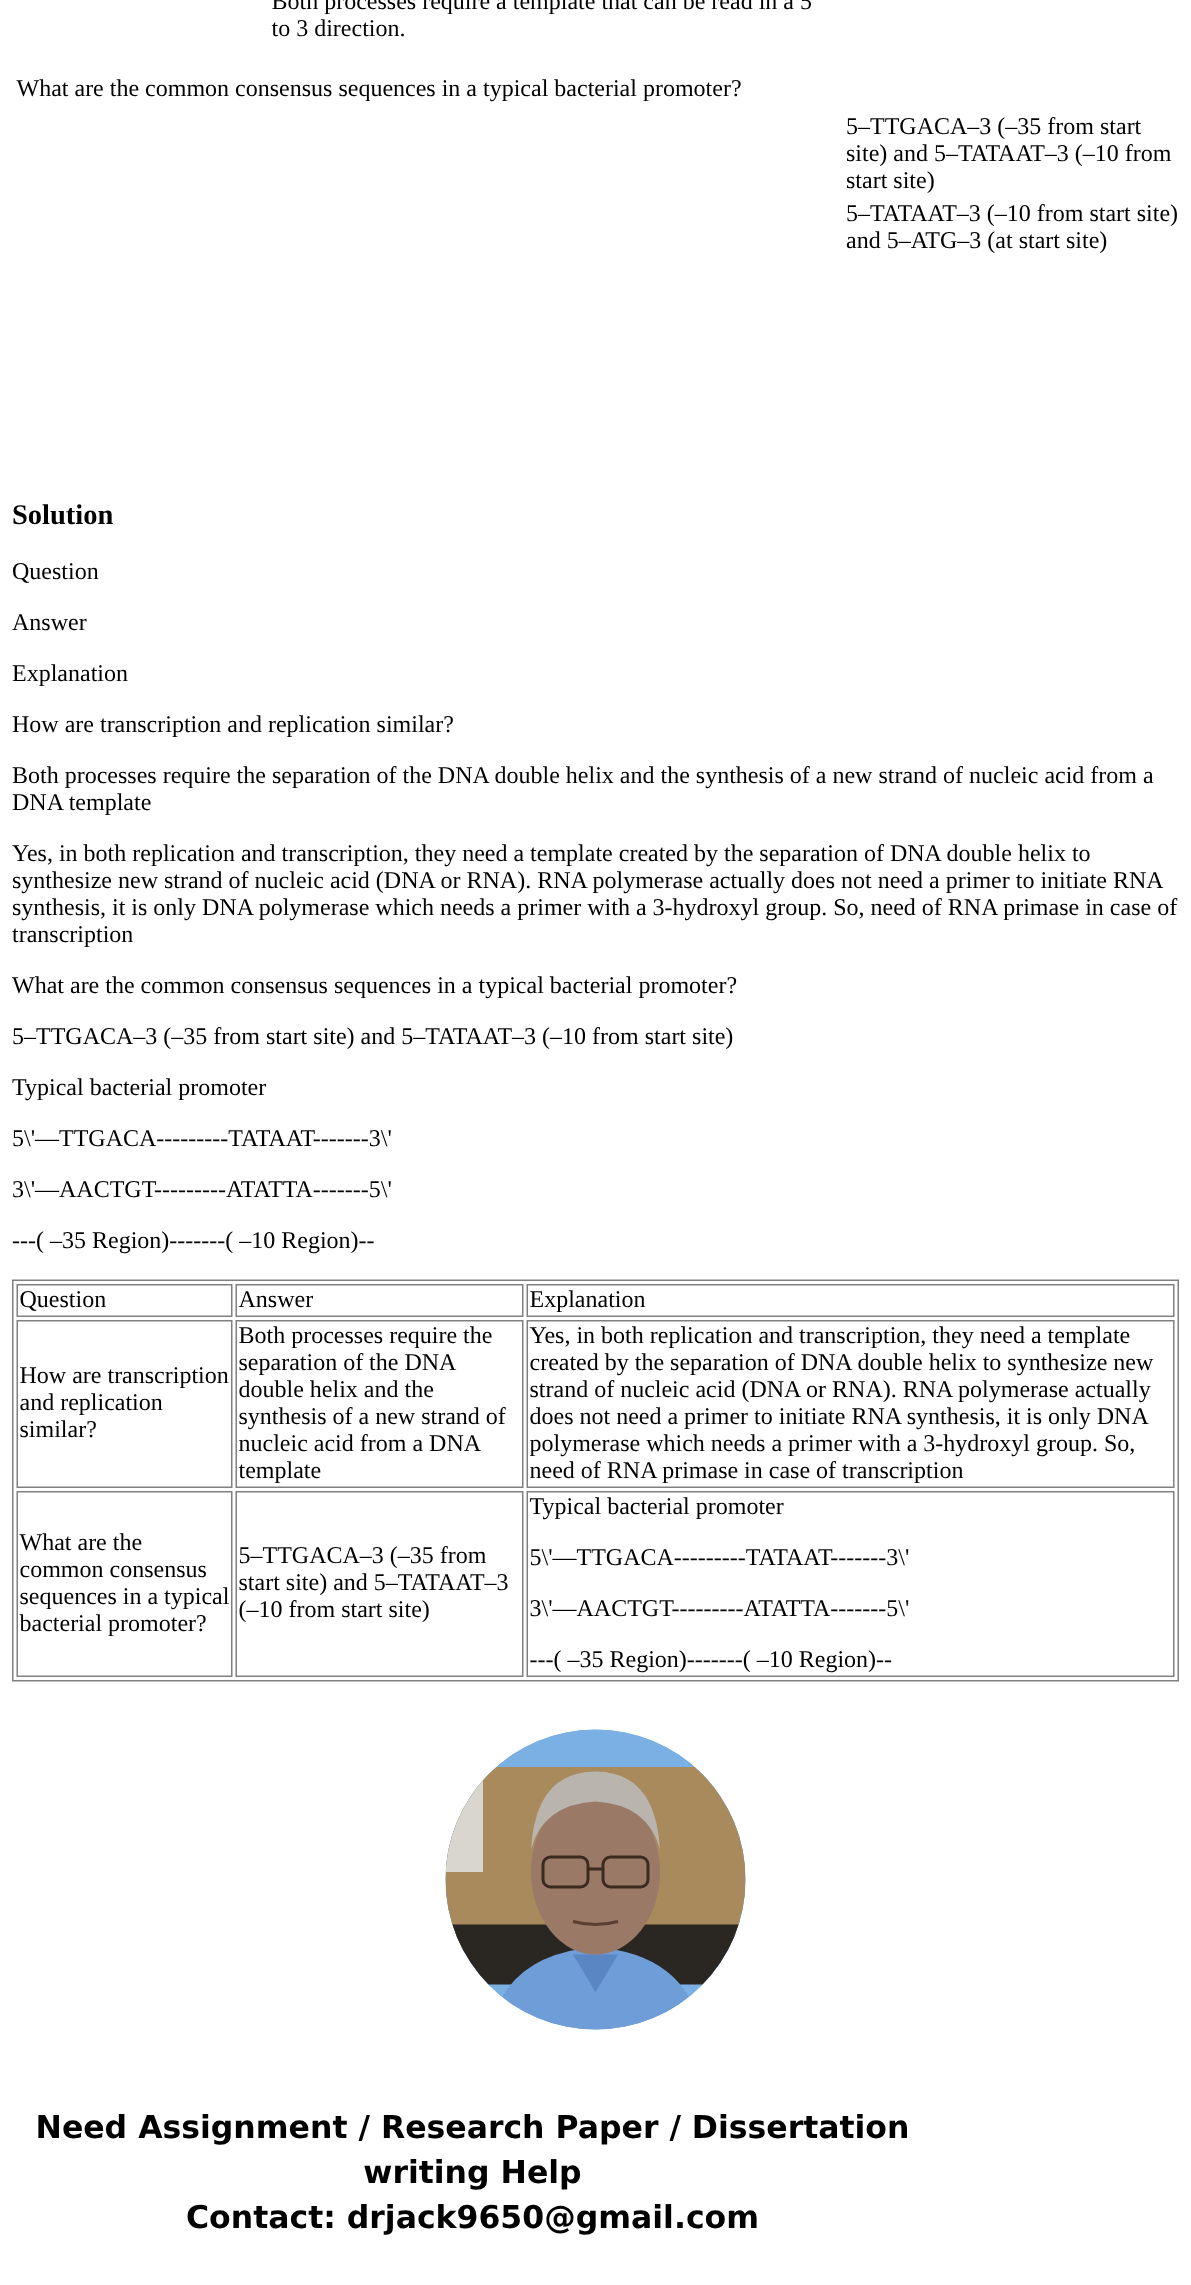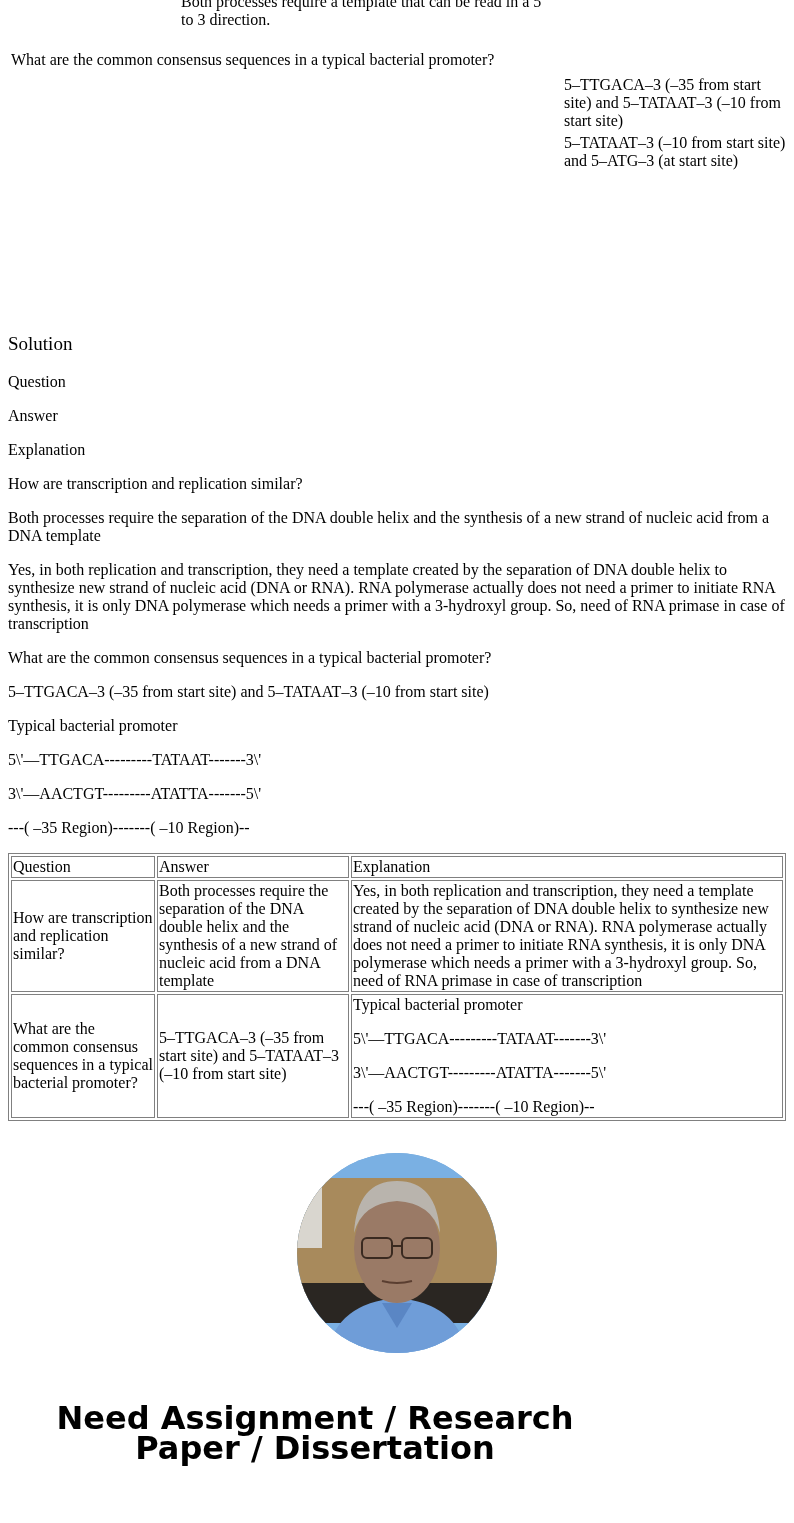--- a/index.html
+++ b/index.html
@@ -18,21 +18,21 @@
       left: 181px; top: -7px; width: 370px;
       line-height: 18px;
     }
     .question-line { left: 11px; top: 51px; }
     .options {
       left: 564px; top: 76px; width: 222px;
     }
     .options .opt { margin: 0 0 4px 0; line-height: 18px; }
     .solution-heading {
       left: 8px; top: 333px;
-      font-weight: normal; font-size: 19px; line-height: 22px; margin: 0;
+      font-weight: bold; font-size: 19px; line-height: 22px; margin: 0;
     }
     .para { left: 8px; width: 780px; margin: 0; }
     table.sol-table {
       position: absolute;
       left: 8px; top: 853px; width: 778px;
       border: 1px solid #808080;
       border-collapse: separate;
       border-spacing: 2px;
       font-size: 16px;
       line-height: 18px;
@@ -51,21 +51,21 @@
       left: 297px; top: 1153px; width: 200px; height: 200px;
       border-radius: 50%;
       overflow: hidden;
       background: #6fa3d8;
     }
     .banner {
       left: 0; top: 1403px; width: 630px;
       text-align: center;
       font-family: "DejaVu Sans", sans-serif;
       font-weight: bold;
-      font-size: 32px;
+      font-size: 21px;
       line-height: 30px;
     }
   </style>
 </head>
 <body>
 
 <div class="abs top-partial">Both processes require a template that can be read in a 5 to 3 direction.</div>
 
 <div class="abs question-line">What are the common consensus sequences in a typical bacterial promoter?</div>
 
@@ -128,13 +128,15 @@
     <path d="M57 80 Q60 28 100 28 Q140 28 143 80 Q135 50 100 48 Q65 50 57 80 Z" fill="#b9b4ad"></path>
     <rect x="65" y="85" width="30" height="20" rx="5" fill="none" stroke="#3a2a20" stroke-width="2"></rect>
     <rect x="105" y="85" width="30" height="20" rx="5" fill="none" stroke="#3a2a20" stroke-width="2"></rect>
     <line x1="95" y1="93" x2="105" y2="93" stroke="#3a2a20" stroke-width="2"></line>
     <path d="M85 128 Q100 132 115 128" stroke="#5a3e30" stroke-width="2" fill="none"></path>
   </svg>
 </div>
 
 <div class="abs banner">
   <div>Need Assignment / Research Paper / Dissertation</div>
+  <div>writing Help</div>
+  <div>Contact: drjack9650@gmail.com</div>
 </div>
 
 </body></html>

